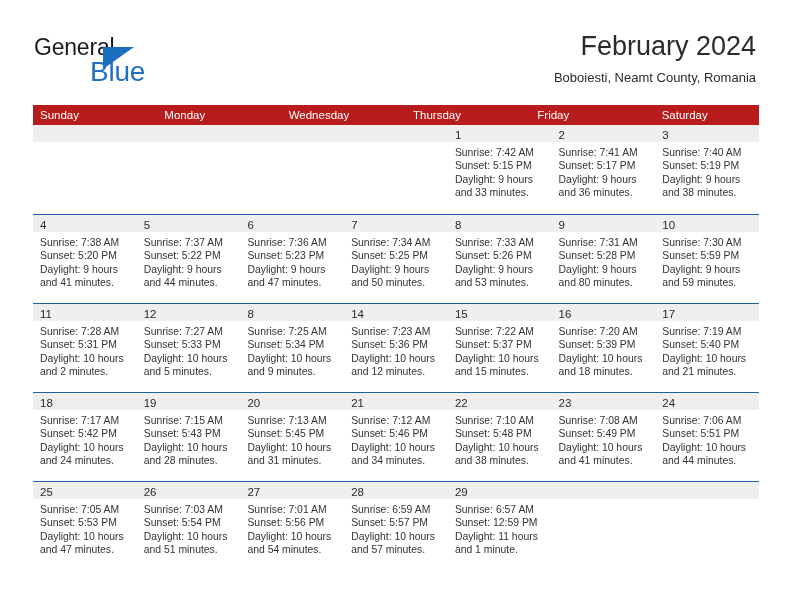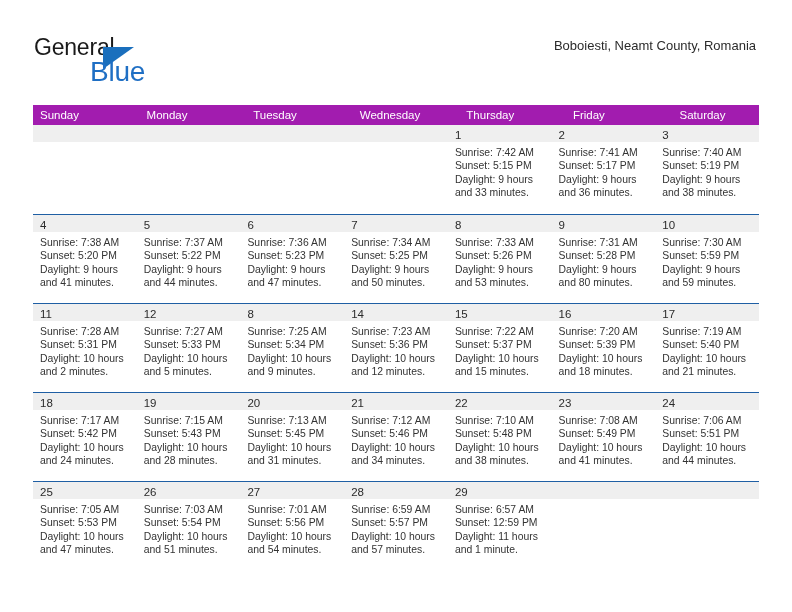--- a/index.html
+++ b/index.html
@@ -87,21 +87,21 @@
 
   
   .calendar {
     position: absolute;
     left: 33px;
     top: 105px;
     width: 726px;
   }
   .weekday-row {
     display: flex;
-    background: #a21caf;
+    background: #b91c1c;
     height: 20px;
     gap: 20px;
   }
   .weekday {
     flex: 1 1 0;
     color: #ffffff;
     font-size: 11.5px;
     line-height: 20px;
     padding-left: 7px;
     box-sizing: border-box;
@@ -152,31 +152,31 @@
 
   <div class="header">
 
     <div class="brand">
       <span class="brand-general">General</span>
       <span class="brand-triangle"></span>
       <span class="brand-blue">Blue</span>
     </div>
 
     <div class="title-block">
+      <div class="month-title">February 2024</div>
       <div class="location">Boboiesti, Neamt County, Romania</div>
     </div>
 
   </div>
 
   <div class="calendar">
 
     <div class="weekday-row">
       <div class="weekday">Sunday</div>
       <div class="weekday">Monday</div>
-      <div class="weekday">Tuesday</div>
       <div class="weekday">Wednesday</div>
       <div class="weekday">Thursday</div>
       <div class="weekday">Friday</div>
       <div class="weekday">Saturday</div>
     </div>
 
     <div class="week-row first">
       <div class="day-cell empty">
         <div class="day-band"><span class="day-number"></span></div>
 

